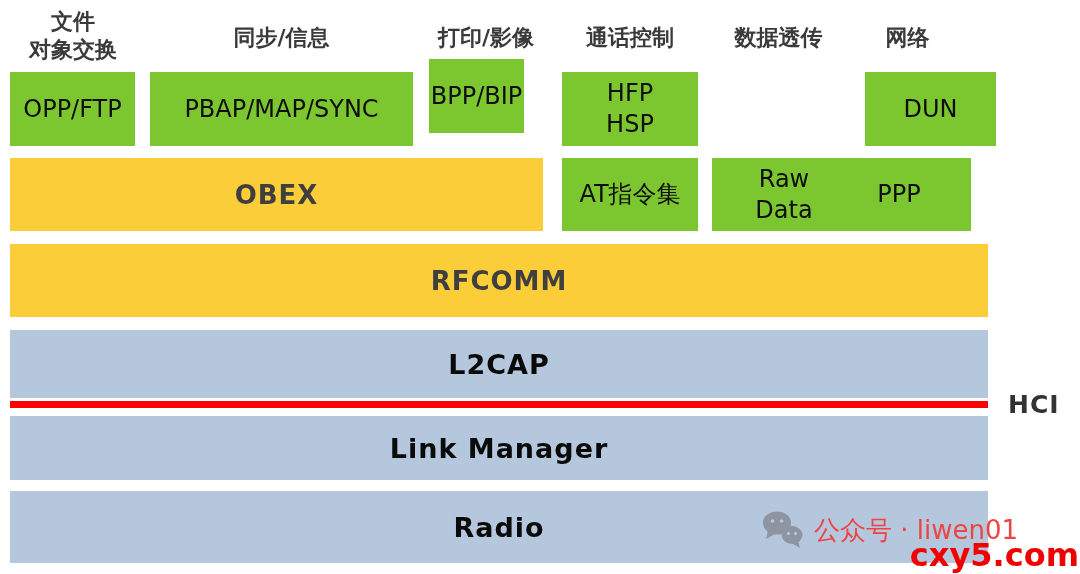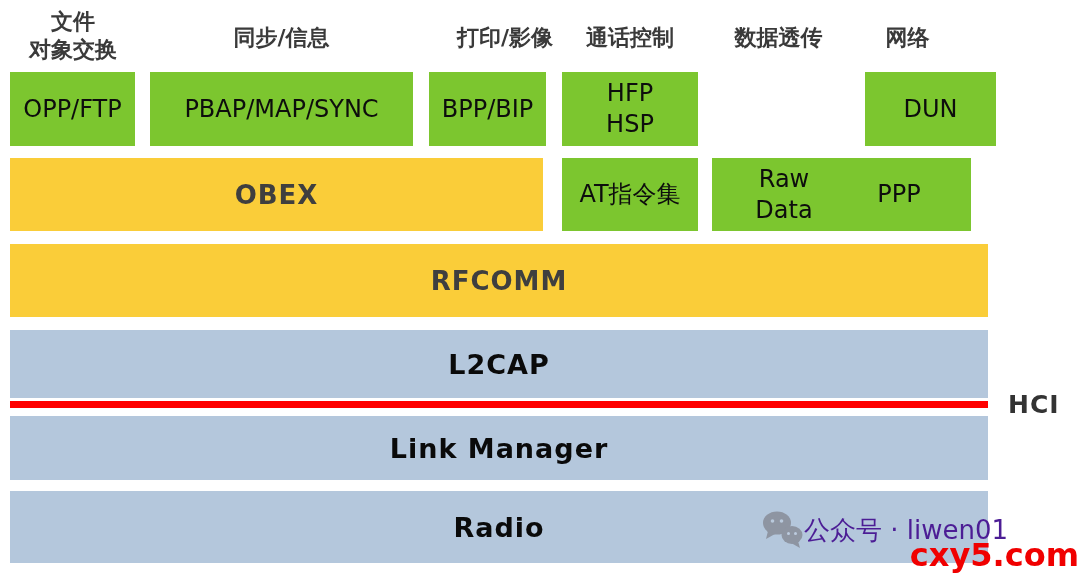--- a/index.html
+++ b/index.html
@@ -31,45 +31,45 @@
   .hci-line{
     position:absolute;
     background:#FF0000;
   }
   .hci-label{
     position:absolute;
     font-weight:bold;color:#333333;font-size:25px;letter-spacing:1px;
   }
   .watermark{
     position:absolute;
-    display:flex;align-items:center;
-    color:#4c1d95;font-size:26px;white-space:nowrap;
+    display:flex;align-items:center;gap:10px;
+    color:#ef4444;font-size:26px;white-space:nowrap;
   }
   .site-mark{
     position:absolute;
     right:1px;bottom:0px;
     color:#f00000;font-weight:bold;font-size:32px;letter-spacing:0px;
   }
 </style>
 </head>
 <body>
 
 <div id="stage">
 
   <div class="col-header" style="left:4px;top:8px;width:138px;">文件
 对象交换</div>
   <div class="col-header" style="left:150px;top:24px;width:263px;">同步/信息</div>
-  <div class="col-header" style="left:419px;top:24px;width:134px;text-align:right;">打印/影像</div>
+  <div class="col-header" style="left:419px;top:24px;width:134px;">打印/影像</div>
   <div class="col-header" style="left:562px;top:24px;width:136px;">通话控制</div>
   <div class="col-header" style="left:712px;top:24px;width:133px;">数据透传</div>
   <div class="col-header" style="left:842px;top:24px;width:131px;">网络</div>
 
   <div class="box green" style="left:10px;top:72px;width:125px;height:74px;">OPP/FTP</div>
   <div class="box green" style="left:150px;top:72px;width:263px;height:74px;">PBAP/MAP/SYNC</div>
-  <div class="box green" style="left:429px;top:72px;width:117px;height:74px;">BPP/BIP</div>
+  <div class="box green" style="left:429px;top:59px;width:95px;height:74px;">BPP/BIP</div>
   <div class="box green" style="left:562px;top:72px;width:136px;height:74px;">HFP
 HSP</div>
   <div class="box green" style="left:857px;top:72px;width:131px;height:74px;margin-left:8px;">DUN</div>
 
   <div class="box yellow" style="left:10px;top:158px;width:533px;height:73px;">OBEX</div>
   <div class="box green" style="left:562px;top:158px;width:136px;height:73px;">AT指令集</div>
   <div class="box green" style="left:712px;top:158px;width:144px;height:73px;">Raw
 Data</div>
   <div class="box green" style="left:827px;top:158px;width:144px;height:73px;">PPP</div>
 

